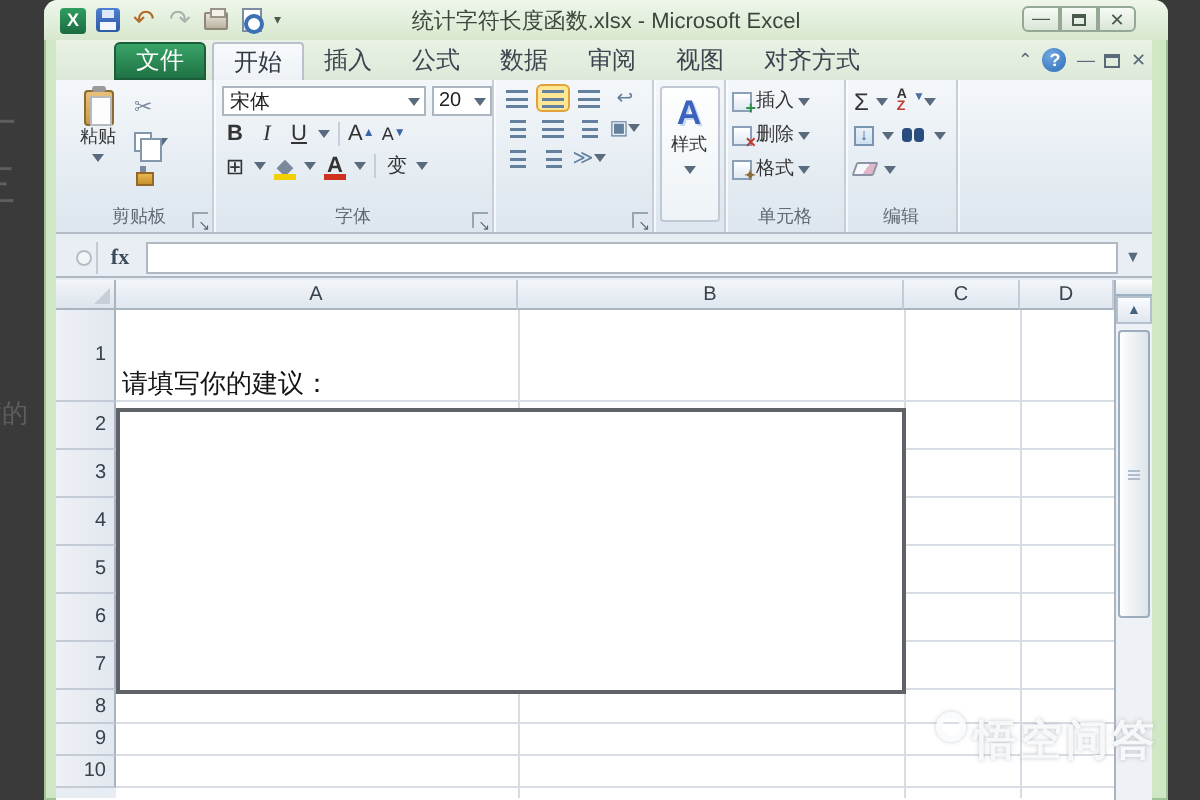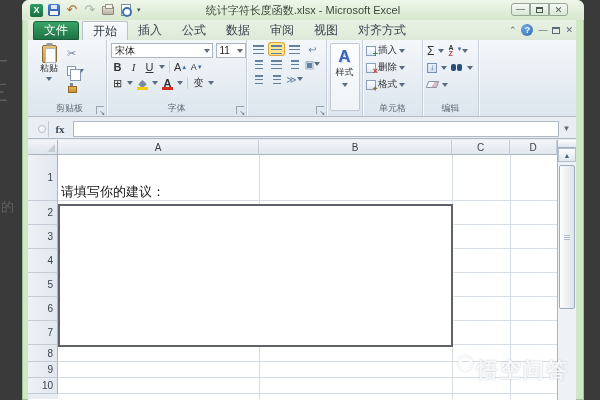--- a/index.html
+++ b/index.html
@@ -186,21 +186,21 @@
   .vscroll { position:absolute; right:0; top:120px; bottom:0; width:19px; background:#eef1f5; border-left:1px solid #aab4be; }
   .split { height:8px; background:linear-gradient(#fdfeff,#dfe6ed); border-bottom:1px solid #9fb0c0; }
   .sb-up { height:14px; background:linear-gradient(#fafcfe,#dfe7ee); border:1px solid #b3c0cd; display:flex;
            align-items:center; justify-content:center; font-size:7px; color:#44617e; }
   .thumb { position:absolute; left:1px; right:1px; top:25px; height:144px; border:1px solid #9dadbe; border-radius:2px;
            background:linear-gradient(90deg,#fdfeff,#dde4ea); }
   .thumb::after { content:""; position:absolute; left:4px; right:4px; top:50%; height:5px; margin-top:-2px;
                   background:repeating-linear-gradient(to bottom,#aebccb 0 1px,transparent 1px 2px); }
 
   
-  .wm { position:absolute; left:458px; top:356px; display:flex; align-items:flex-start; gap:4px; z-index:60;
+  .wm { position:absolute; left:468px; top:356px; display:flex; align-items:flex-start; gap:4px; z-index:60;
         color:rgba(250,251,252,.92); text-shadow:0 0 2px rgba(140,150,160,.55); }
   .wm-logo { width:15px; height:15px; border:3px solid rgba(250,251,252,.92); border-radius:50%;
              box-shadow:0 0 2px rgba(140,150,160,.5); }
   .wm-text { font-size:21px; font-weight:bold; letter-spacing:2px; white-space:nowrap; }
 </style>
 </head>
 <body>
 
 <div class="screen">
 
@@ -231,21 +231,21 @@
         <span class="wb">
             <span class="maxbox"></span>
           </span>
         <span class="wb">✕</span>
       </div>
     </div>
 
     <div class="app">
 
       <div class="tabrow">
-        <div style="display:flex;align-items:flex-start;">
+        <div style="display:flex;align-items:flex-start;margin-left:24px;">
           <div class="tab file-tab">文件</div>
             <div class="tab active">开始</div>
             <div class="tab">插入</div>
             <div class="tab">公式</div>
             <div class="tab">数据</div>
             <div class="tab">审阅</div>
             <div class="tab">视图</div>
             <div class="tab">对齐方式</div>
         </div>
         <div class="ribbon-right">
@@ -283,21 +283,21 @@
           <span class="dlg"></span>
         </div>
 
         <div class="grp g-font">
           <div class="frow">
             <div class="combo" style="width:116px;">
               <span>宋体</span>
                 <span class="cdd"></span>
             </div>
             <div class="combo" style="width:34px;">
-              <span>11</span>
+              <span>20</span>
                 <span class="cdd"></span>
             </div>
           </div>
           <div class="frow">
             <span class="fbtn bold">B</span>
             <span class="fbtn ital">I</span>
             <span class="fbtn undl">U</span>
             <span class="cdd"></span>
             <span class="vsep"></span>
             <span class="fbtn">

